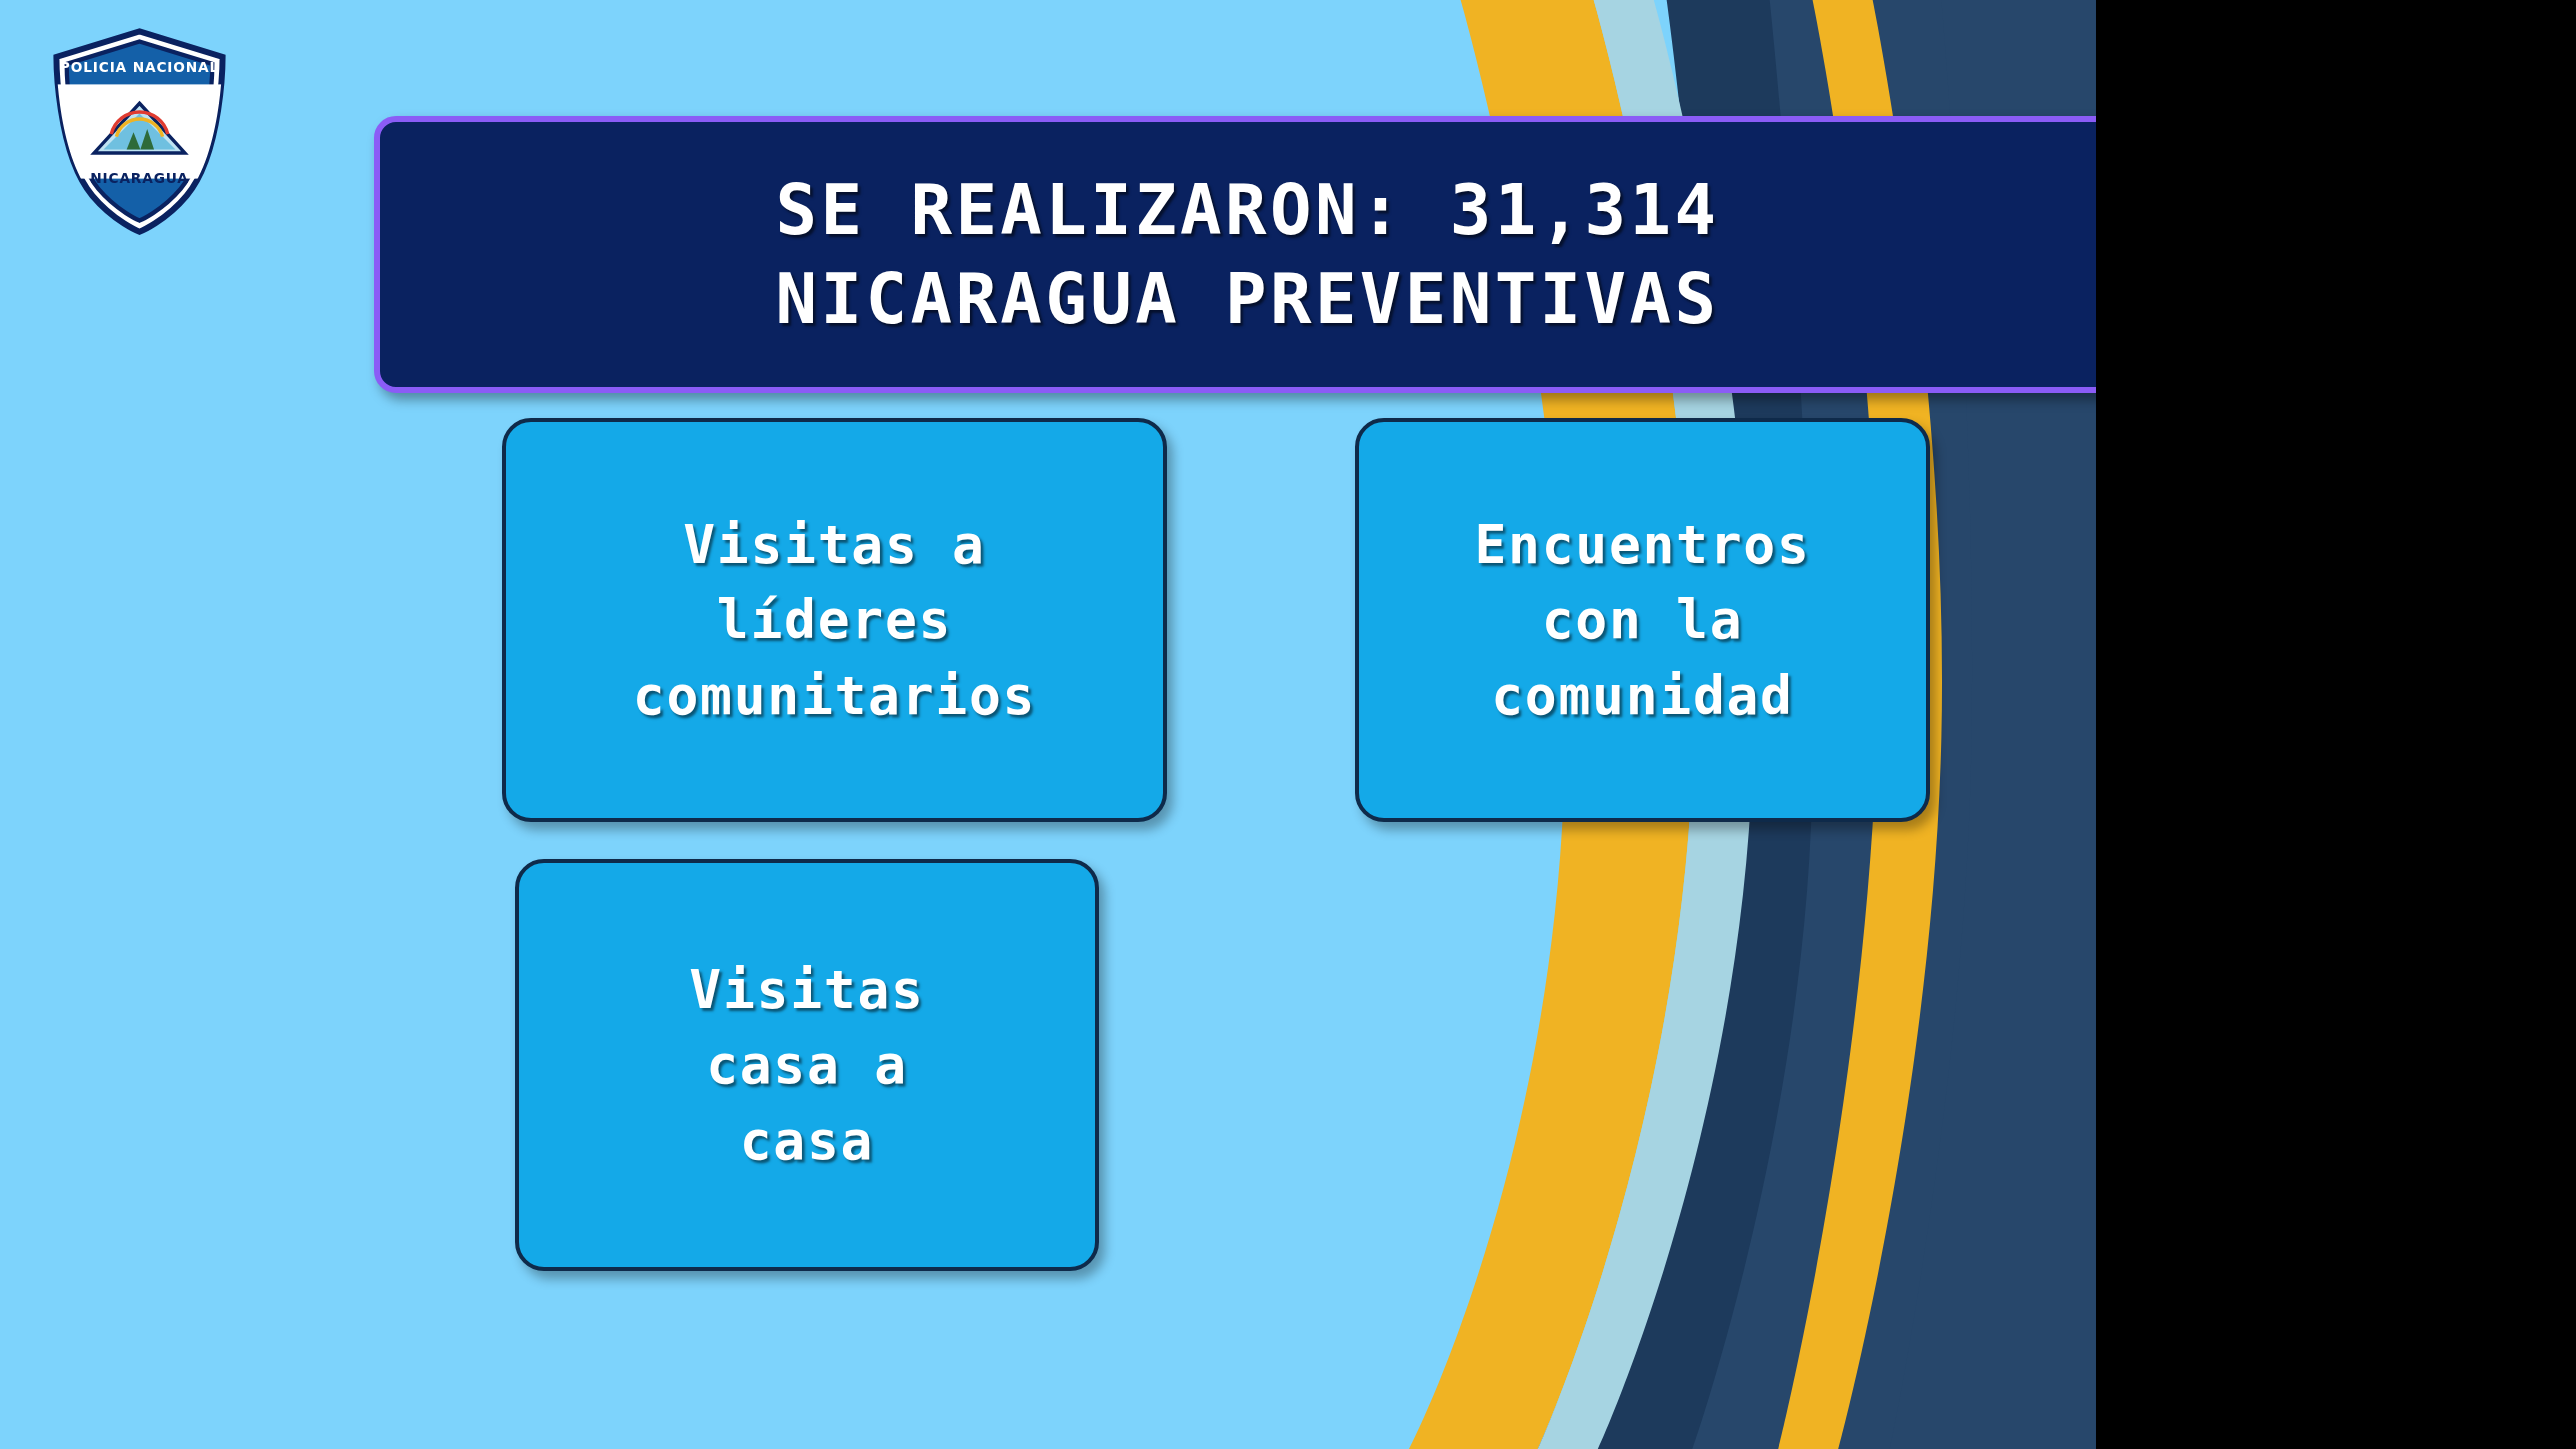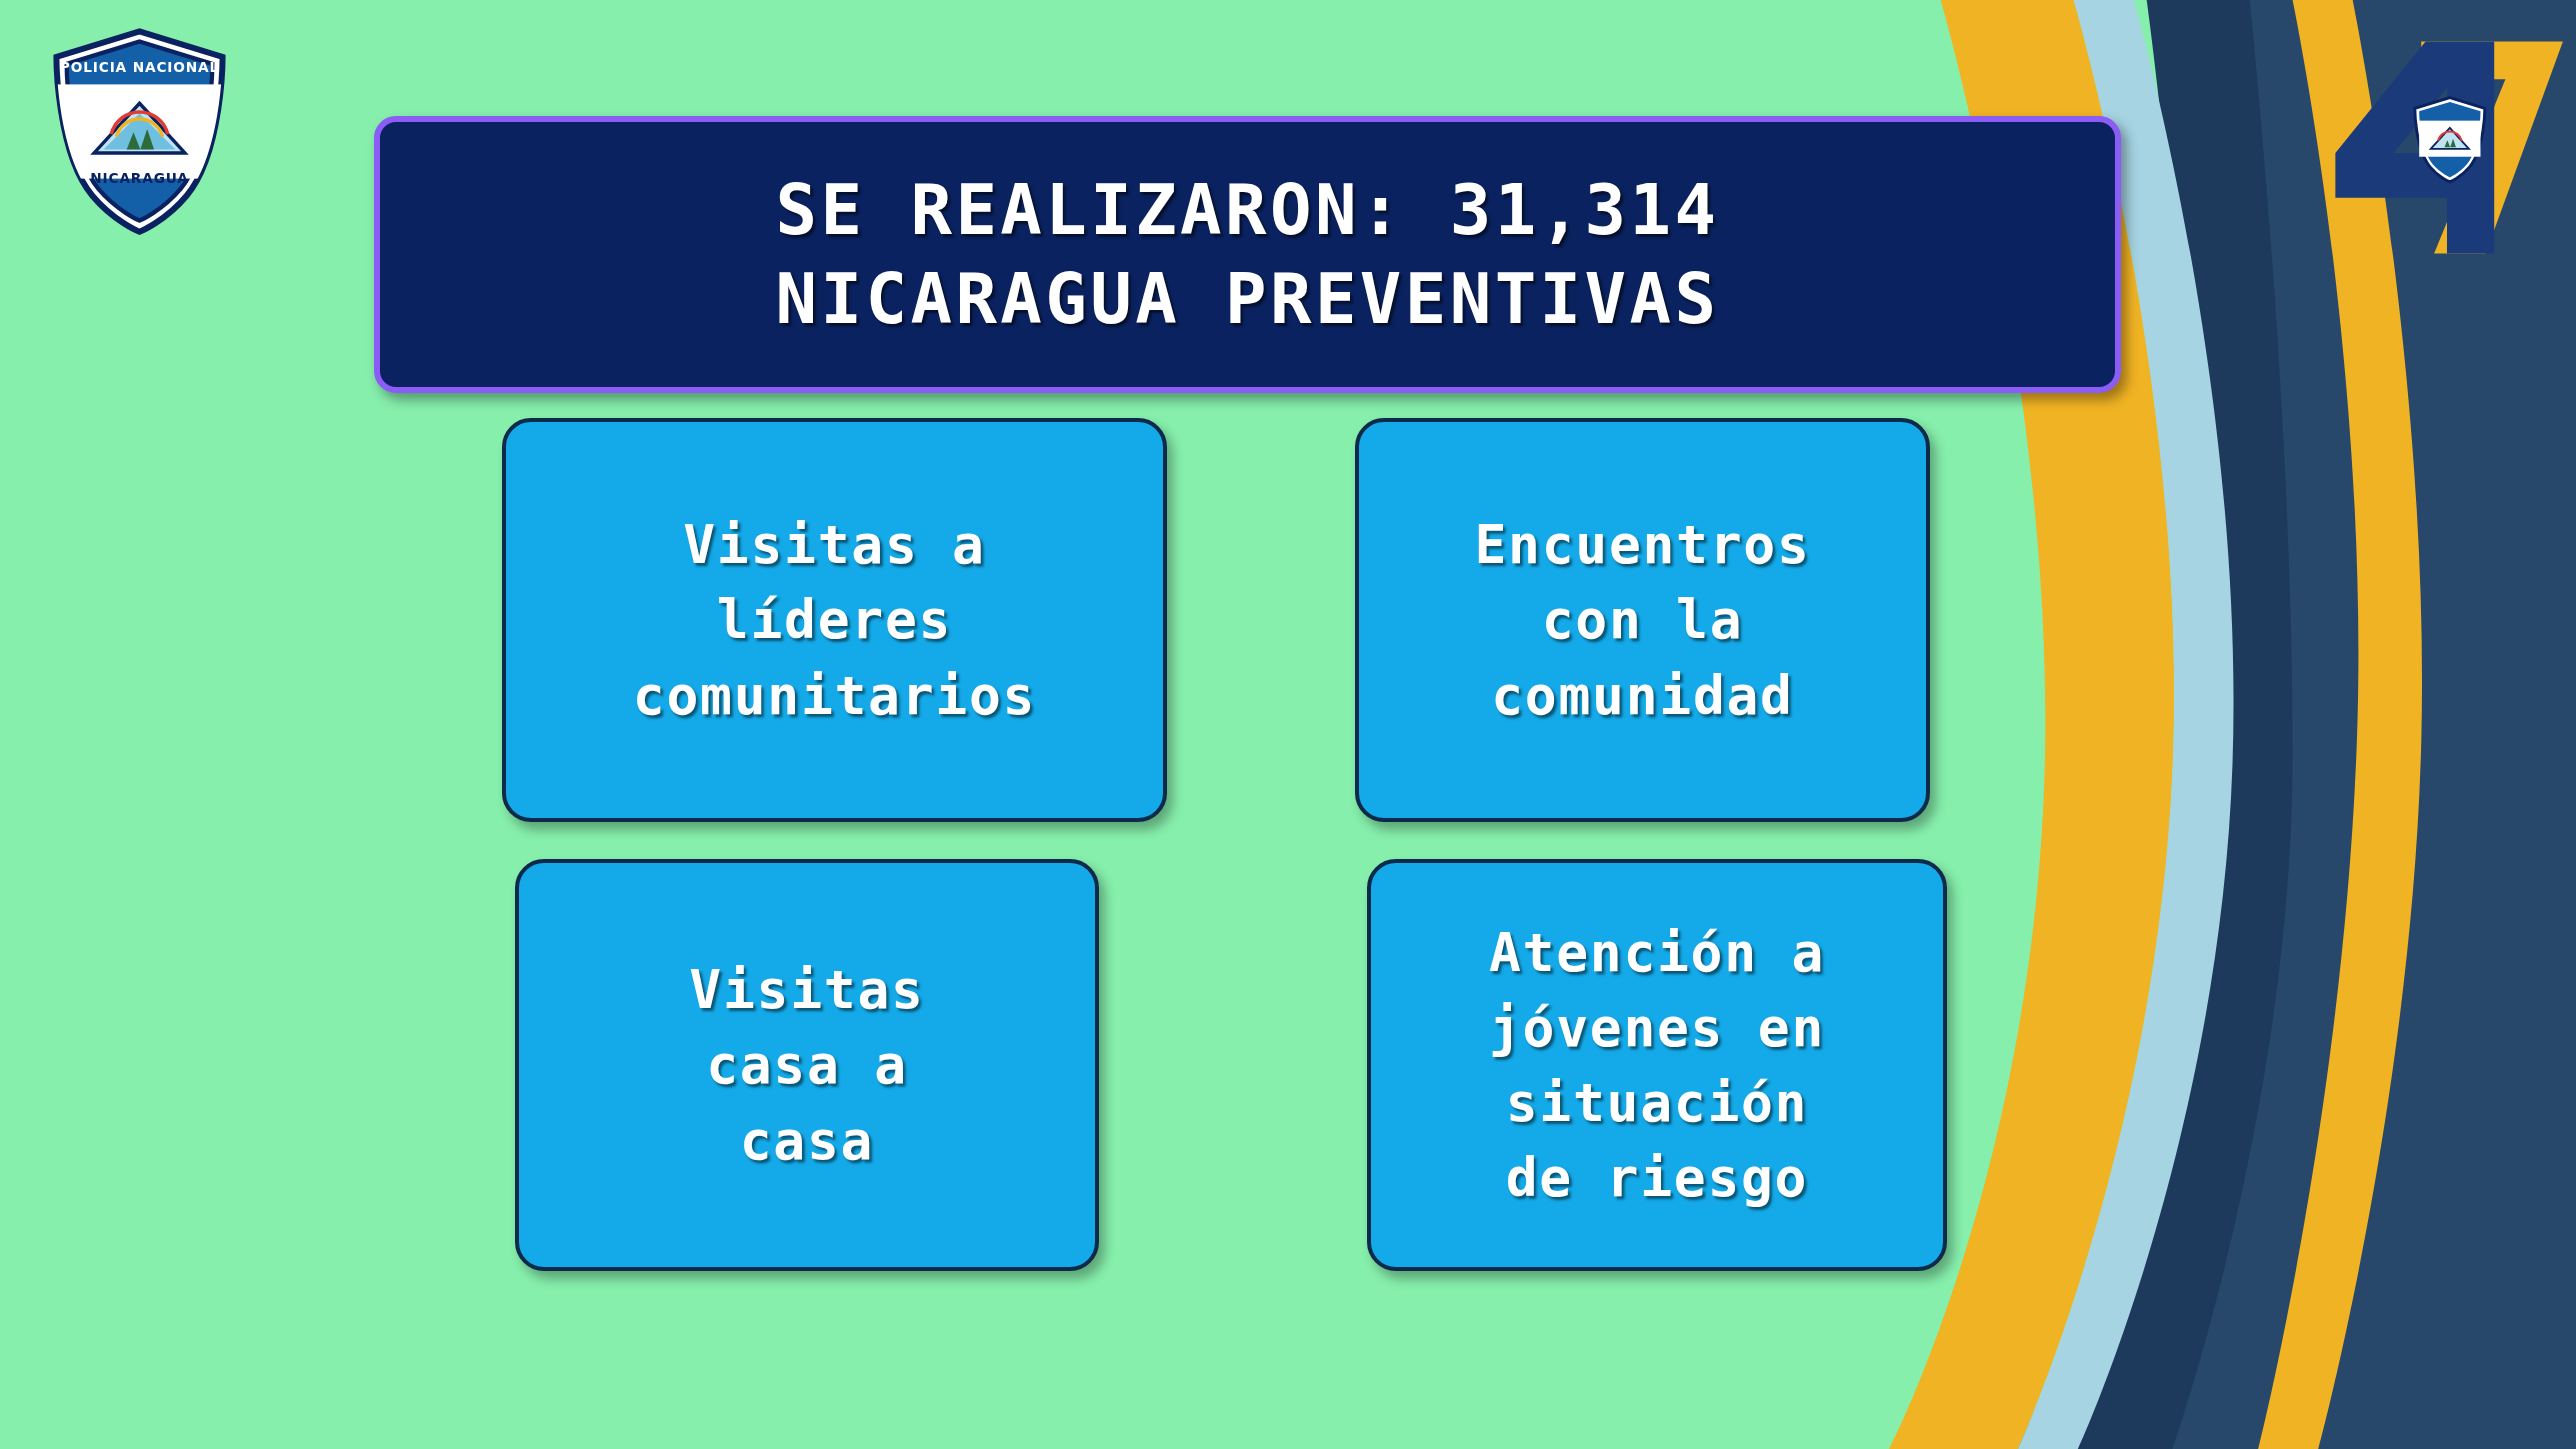--- a/index.html
+++ b/index.html
@@ -2,23 +2,23 @@
 <html style="font-size:13.7px"><head>
 <meta charset="utf-8">
 <style>
   html, body {
     margin: 0;
     padding: 0;
     background: #000;
   }
   #slide {
     position: relative;
-    width: 2576px;
+    width: 2096px;
     height: 1449px;
-    background: #86efac;
+    background: #7dd3fc;
     overflow: hidden;
     font-family: "DejaVu Sans Mono", "Liberation Mono", monospace;
   }
 
   
   .right-band {
     position: absolute;
     top: 0;
     right: 0;
     width: 687px;
@@ -163,26 +163,20 @@
   <div class="card" id="card-1">
     <div class="card-text">Encuentros
 con la
 comunidad</div>
   </div>
   <div class="card" id="card-2">
     <div class="card-text">Visitas
 casa a
 casa</div>
   </div>
-  <div class="card" id="card-3">
-    <div class="card-text">Atención a
-jóvenes en
-situación
-de riesgo</div>
-  </div>
 
   <div class="logo47">
     <svg width="258" height="249" viewBox="0 0 300 290" xmlns="http://www.w3.org/2000/svg">
 
       <path d="M120 18 H285 L195 265 H135 L218 62 H120 Z" fill="#f0b323"></path>
 
       <path d="M150 18 H205 V265 H150 V200 H20 V148 L125 18 H150 Z M150 148 V72 L88 148 Z" fill="#1b3a7a"></path>
 
       <g transform="translate(105,80) scale(0.42)">
         <path d="M115 8 L212 38 C212 38 212 150 170 200 C145 230 115 242 115 242 C115 242 85 230 60 200 C18 150 18 38 18 38 Z" fill="#ffffff" stroke="#0a2260" stroke-width="8"></path>

